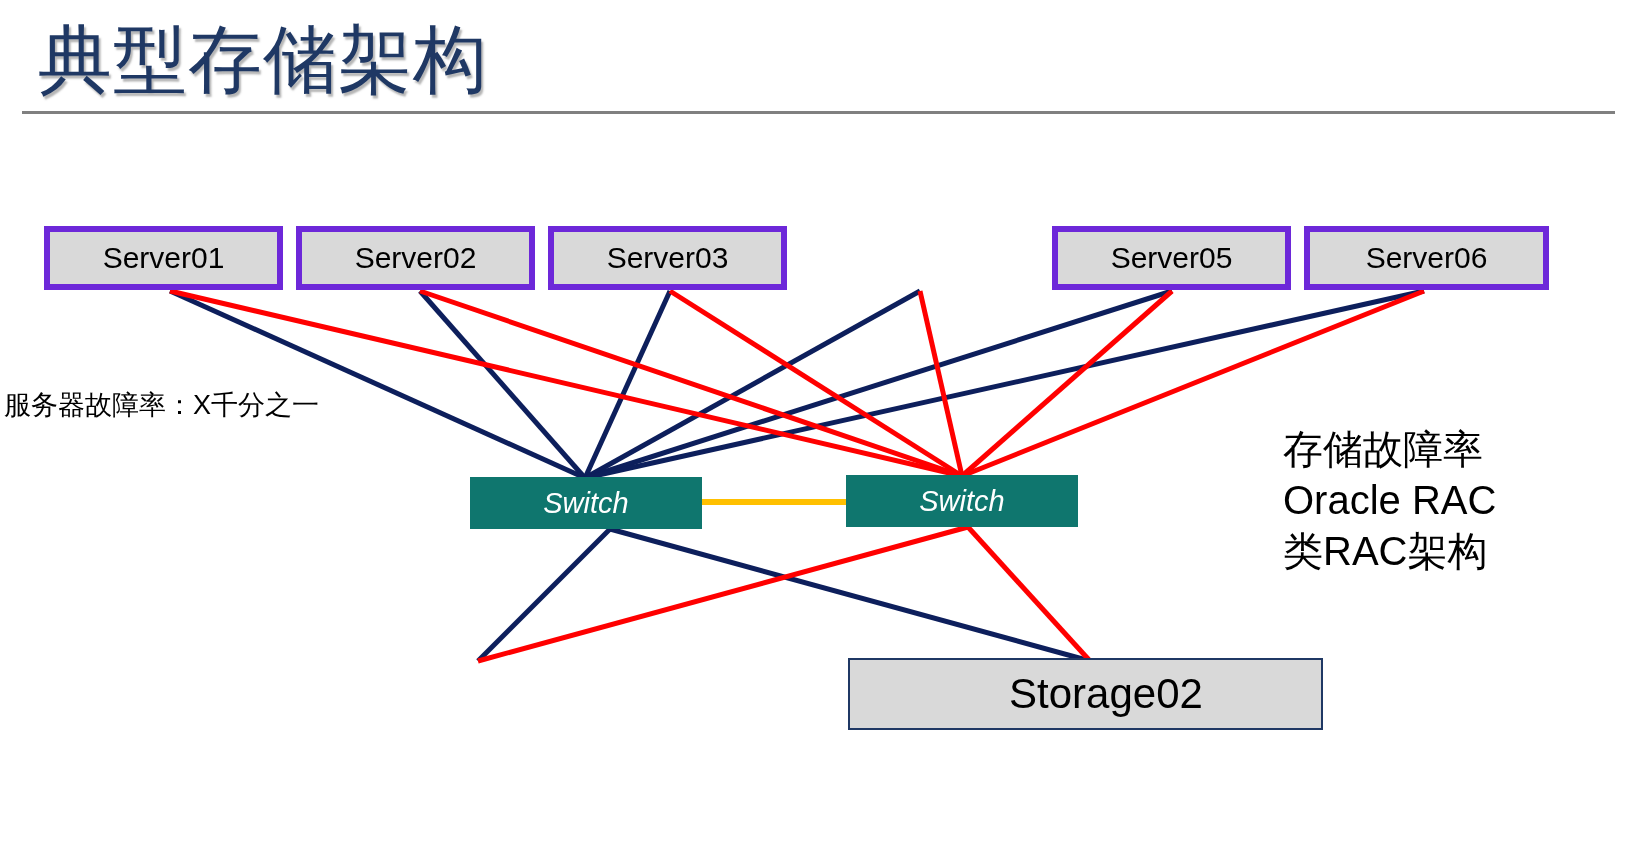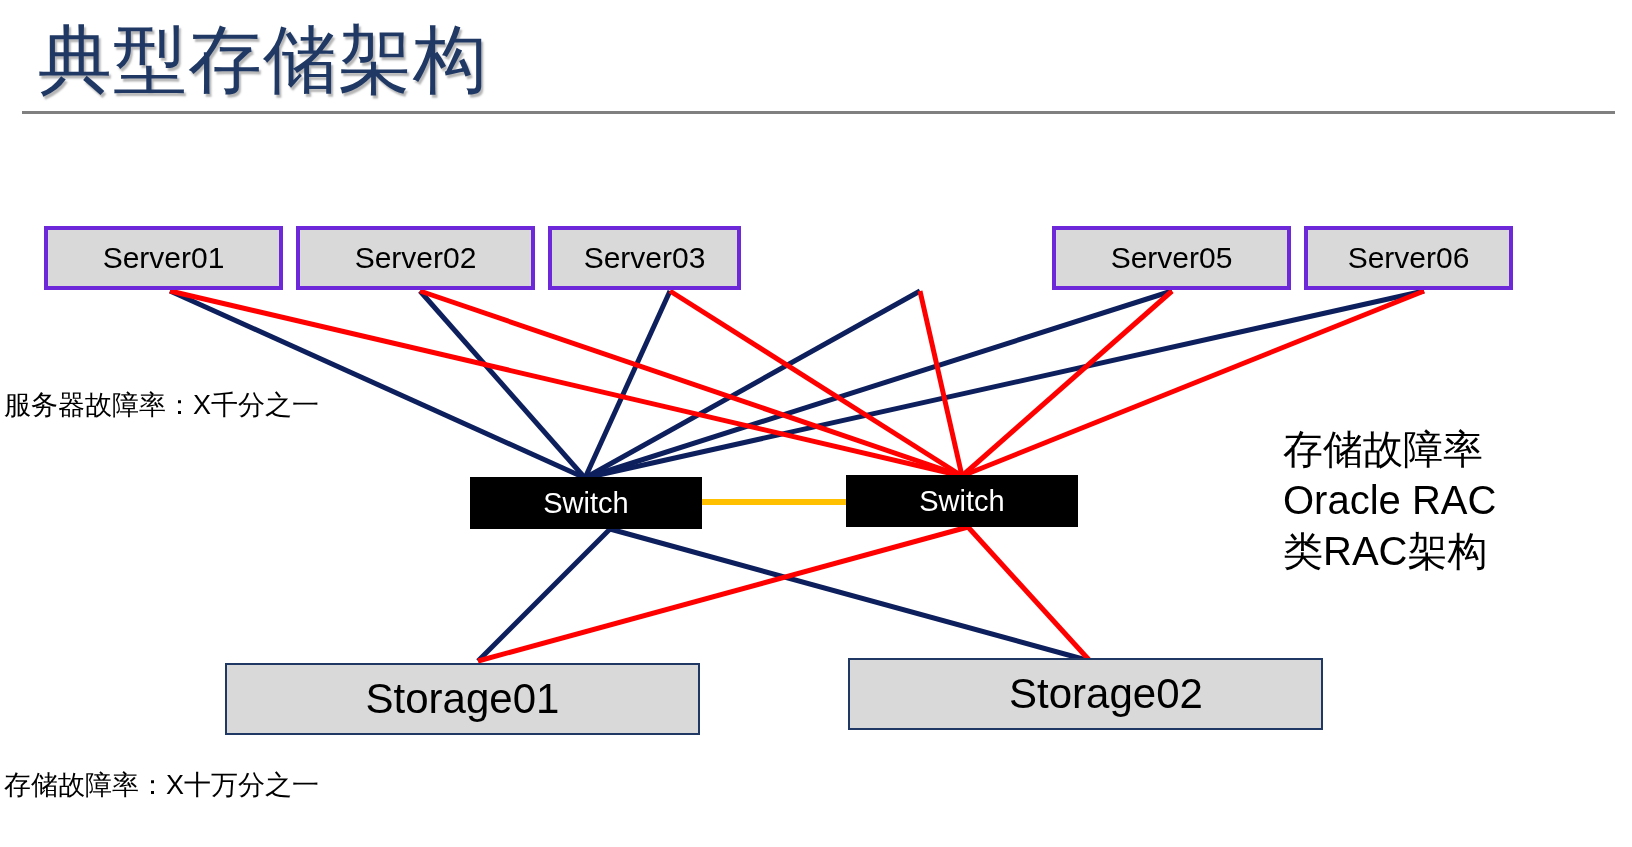--- a/index.html
+++ b/index.html
@@ -55,38 +55,39 @@
   .node {
     position: absolute;
     box-sizing: border-box;
     display: flex;
     align-items: center;
     justify-content: center;
     text-align: center;
   }
   .node.server {
     background: #D9D9D9;
-    border: 4px solid #6d28d9;
+    border: 6px solid #6d28d9;
     color: #000000;
     font-size: 30px;
     height: 64px;
   }
   .node.storage {
     background: #D9D9D9;
     border: 2px solid #1F3864;
     color: #000000;
     font-size: 42px;
     height: 72px;
   }
   .node.switch {
-    background: #000000;
+    background: #0f766e;
     border: none;
     color: #FFFFFF;
     font-size: 29px;
     height: 52px;
+    font-style: italic;
   }
 
   
   .annotation {
     position: absolute;
     color: #000000;
     font-size: 27px;
     line-height: 34px;
     white-space: nowrap;
   }
@@ -141,47 +142,43 @@
       <line x1="968" y1="511" x2="1090" y2="645"></line>
     </g>
   </svg>
 
   <div class="node server" style="left:44px;  top:210px; width:239px;">
     <span>Server01</span>
   </div>
   <div class="node server" style="left:296px; top:210px; width:239px;">
     <span>Server02</span>
   </div>
-  <div class="node server" style="left:548px; top:210px; width:193px;">
+  <div class="node server" style="left:548px; top:210px; width:239px;">
     <span>Server03</span>
   </div>
   <div class="node server" style="left:1052px; top:210px; width:239px;">
     <span>Server05</span>
   </div>
-  <div class="node server" style="left:1304px; top:210px; width:209px;">
+  <div class="node server" style="left:1304px; top:210px; width:245px;">
     <span>Server06</span>
   </div>
 
   <div class="node switch" style="left:470px; top:461px; width:232px;">
     <span>Switch</span>
   </div>
   <div class="node switch" style="left:846px; top:459px; width:232px;">
     <span>Switch</span>
   </div>
 
-  <div class="node storage" style="left:225px; top:647px; width:475px;">
-    <span>Storage01</span>
-  </div>
   <div class="node storage" style="left:848px; top:642px; width:475px;padding-left:41px;">
     <span>Storage02</span>
   </div>
 
   <div class="annotation" id="note-server">服务器故障率：X千分之一</div>
 
-  <div class="annotation" id="note-storage">存储故障率：X十万分之一</div>
 
   <div id="cluster-note">
     <div>存储故障率</div>
     <div>Oracle RAC</div>
     <div>类RAC架构</div>
   </div>
 
 </div>
 
 </body></html>

